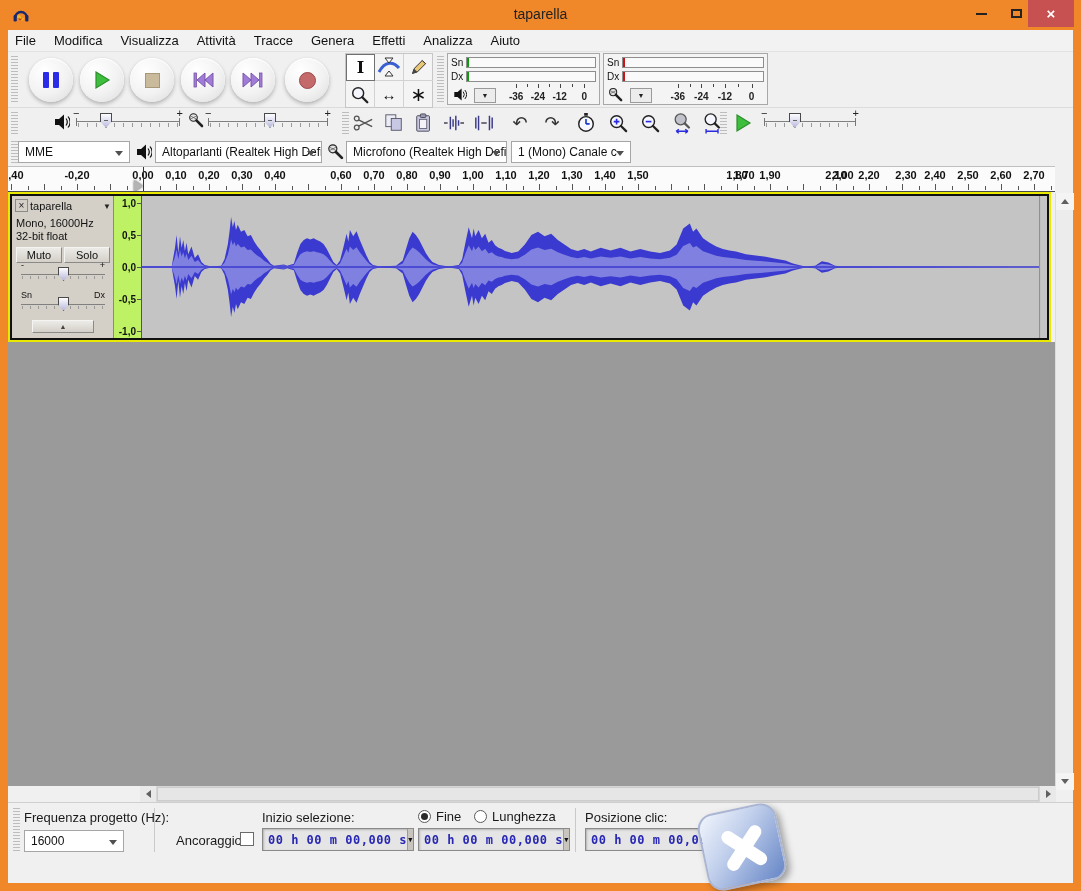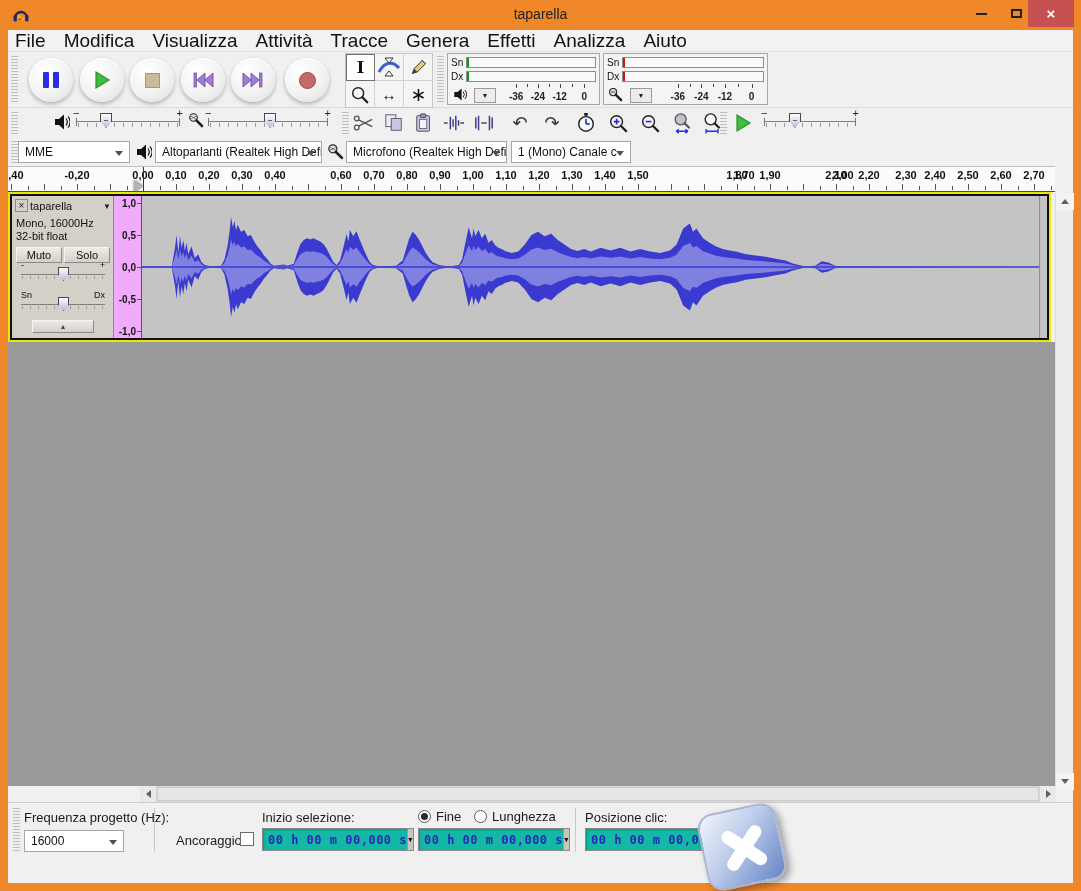--- a/index.html
+++ b/index.html
@@ -16,21 +16,21 @@
   .wbtn.max { left:1000px; width:32px; }
   .wbtn.close { left:1028px; width:46px; background:#c75050; }
   .minbar { width:11px; height:2px; background:#222; }
   .maxbox { width:11px; height:9px; border:2px solid #222; }
   .closex { color:#fff; font-size:15px; font-weight:bold; line-height:1; }
   
   .content { position:absolute; left:8px; top:30px; width:1065px; height:853px; background:#f0f0f0; }
   
   .menubar { position:absolute; left:8px; top:30px; width:1065px; height:22px; background:#f2f2f2;
              display:flex; align-items:center; border-bottom:1px solid #e2e2e2; }
-  .mitem { font-size:19px; color:#111; padding:0 9px; height:22px; line-height:22px; }
+  .mitem { font-size:13px; color:#111; padding:0 9px; height:22px; line-height:22px; }
   .mitem:first-child { padding-left:7px; }
   
   .row1 { position:absolute; left:8px; top:52px; width:1065px; height:56px; background:#f0f0f0; border-bottom:1px solid #dcdcdc; }
   .grip { position:absolute; width:7px; background-image:repeating-linear-gradient(to bottom,#bdbdbd 0 1px,transparent 1px 3px); }
   
   .roundbtn { position:absolute; width:44px; height:44px; border-radius:50%;
               background:radial-gradient(circle at 35% 30%, #ffffff 0%, #f2f2f2 55%, #dcdcdc 100%);
               box-shadow:0 2px 4px rgba(0,0,0,0.28), inset 0 1px 1px #fff;
               display:flex; align-items:center; justify-content:center; }
   .pausebars { display:flex; gap:4px; }
@@ -99,21 +99,21 @@
   .minisl .line { position:absolute; left:2px; right:2px; top:12px; height:1px; background:#808080; }
   .minisl .ticks { position:absolute; left:3px; right:3px; top:14px; height:3px;
                    background-image:repeating-linear-gradient(90deg,#9a9a9a 0 1px,transparent 1px 8px); }
   .minisl .thumb { position:absolute; top:5px; width:11px; height:14px;
                    background:linear-gradient(#fdfdff,#d8d8ec 55%,#b9b9da); border:1px solid #4a4a4a;
                    clip-path:polygon(0 0,100% 0,100% 55%,50% 100%,0 55%); }
   .minisl .lab-l { position:absolute; left:2px; top:-2px; font-size:9px; }
   .minisl .lab-r { position:absolute; right:2px; top:-2px; font-size:9px; }
   .tk-collapse { position:absolute; left:20px; top:124px; width:62px; height:13px; background:linear-gradient(#ecebe7,#d4d0c8);
                  border:1px solid; border-color:#f4f4f2 #8a8a8a #8a8a8a #f4f4f2; text-align:center; font-size:7px; color:#444; line-height:12px; }
-  .tk-vruler { position:relative; width:28px; height:100%; background:#f0abfc; border-right:1px solid #555;text-align:center; }
+  .tk-vruler { position:relative; width:28px; height:100%; background:#bef264; border-right:1px solid #555;text-align:center; }
   .vrlab { position:absolute; right:5px; transform:translateY(-50%); font-size:10px; font-weight:bold; color:#111; }
   .vrtick { position:absolute; right:0; height:1px; background:#555; }
   .tk-wave { position:relative; flex:1; height:100%; }
   
   .canvas { position:absolute; left:8px; top:342px; width:1047px; height:444px; background:#9a9a9a; }
   .vscroll { position:absolute; left:1055px; top:193px; width:18px; height:597px; background:#ececec; border-left:1px solid #dcdcdc; }
   .sbox { position:absolute; left:0; width:18px; height:17px; background:#f4f4f4; display:flex; align-items:center; justify-content:center; }
   .tri-up    { width:0; height:0; border-left:4px solid transparent; border-right:4px solid transparent; border-bottom:5px solid #606060; }
   .tri-down  { width:0; height:0; border-left:4px solid transparent; border-right:4px solid transparent; border-top:5px solid #606060; }
   .tri-left  { width:0; height:0; border-top:4px solid transparent; border-bottom:4px solid transparent; border-right:5px solid #606060; }
@@ -121,21 +121,21 @@
   .hscroll { position:absolute; left:140px; top:786px; width:916px; height:16px; background:#d6d6d6; }
   .harrow { position:absolute; top:0; width:16px; height:16px; background:#e9e9e9; display:flex; align-items:center; justify-content:center; }
   .hthumb { position:absolute; left:17px; top:1px; width:882px; height:14px; background:#e6e6e6; border:1px solid #cccccc; }
   
   .selbar { position:absolute; left:8px; top:802px; width:1065px; height:56px; background:#f0f0f0; border-top:1px solid #cfcfcf; }
   .sblab { position:absolute; font-size:13px; color:#1a1a1a; white-space:nowrap; }
   .vsep { position:absolute; width:1px; background:#c9c9c9; }
   .checkbox { position:absolute; width:14px; height:14px; background:#fff; border:1px solid #6a6a6a; }
   .radio { position:absolute; width:13px; height:13px; border:1px solid #5a5a5a; border-radius:50%; background:#fff; }
   .radio.on::after { content:""; display:block; width:7px; height:7px; border-radius:50%; background:#2a2a2a; margin:2px; }
-  .tf { position:absolute; height:23px; background:#14b8a6; border:1px solid #8a8a8a; box-shadow:inset 1px 1px 2px rgba(0,0,0,0.22);
+  .tf { position:absolute; height:23px; background:#e5e5e5; border:1px solid #8a8a8a; box-shadow:inset 1px 1px 2px rgba(0,0,0,0.22);
         display:flex; align-items:center; padding-left:5px; font-family:"DejaVu Sans Mono", monospace;
         font-size:12px; font-weight:bold; color:#2828b4; letter-spacing:0.5px; white-space:nowrap; }
   .tf .arr { margin-left:auto; width:13px; align-self:stretch; display:flex; align-items:center; justify-content:center;
              font-size:7px; color:#111; background:#c8c5be; border-left:1px solid #9a9a9a; }
   
   .statusbar { position:absolute; left:8px; top:858px; width:1065px; height:25px; background:#f0f0f0; border-top:1px solid #cfcfcf; }
   .statustext { position:absolute; left:8px; top:5px; font-size:13px; color:#1a1a1a; }
   .resizegrip { position:absolute; left:1052px; top:12px; width:11px; height:11px;
                 background-image:repeating-linear-gradient(135deg,#ababab 0 2px,transparent 2px 5px); }
   

